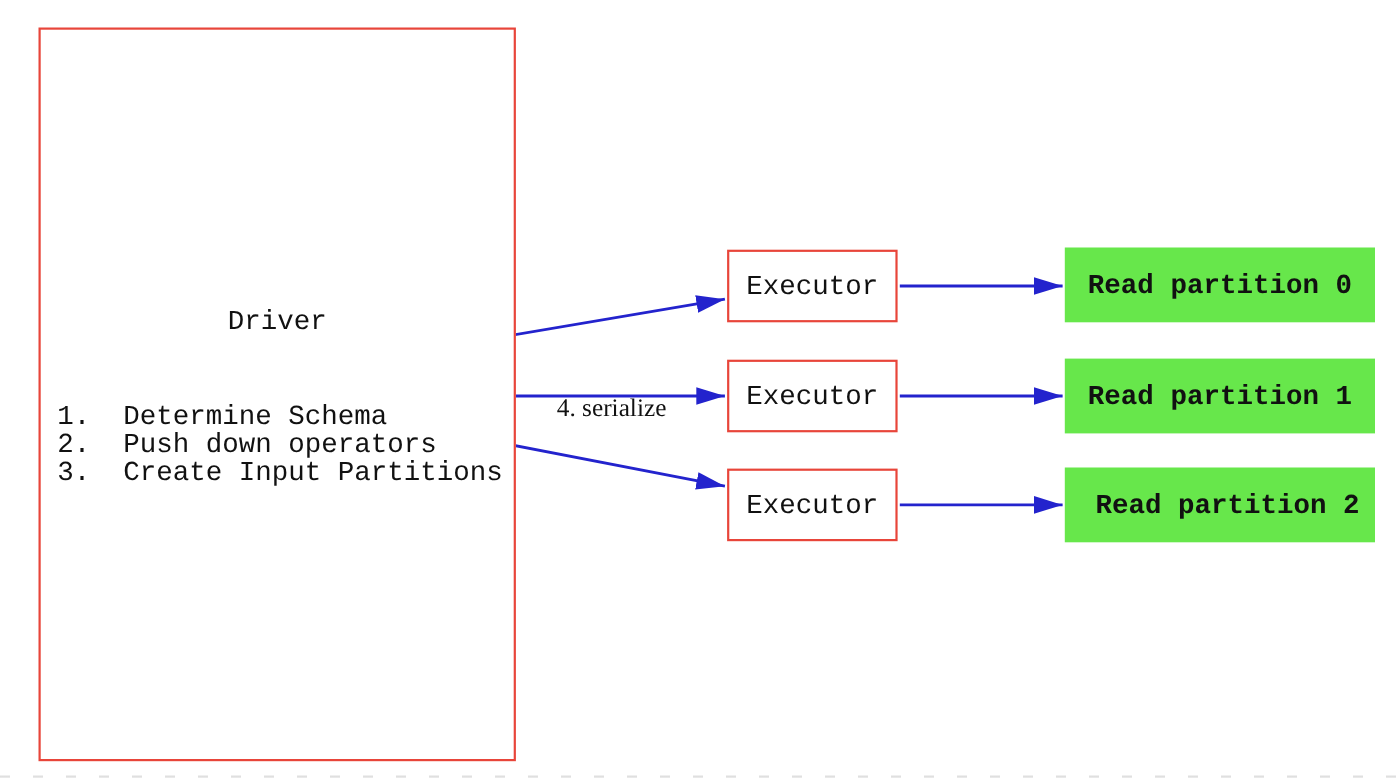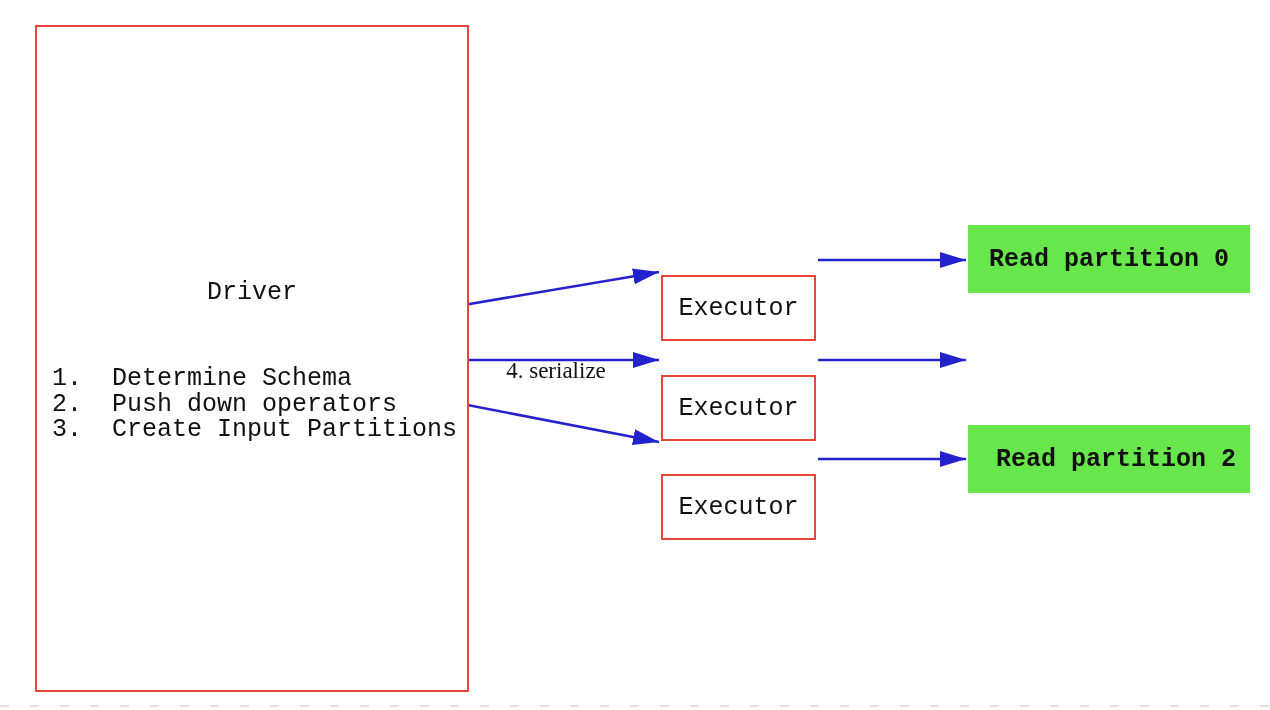--- a/index.html
+++ b/index.html
@@ -48,21 +48,21 @@
     position:absolute;left:15px;top:339px;
     line-height:25.5px;
     white-space:pre;
   }
   
   .executor-box{
     position:absolute;box-sizing:border-box;
     left:661px;width:155px;height:66px;
     border:2px solid var(--red);
     background:var(--bg);
-    display:flex;align-items:center;justify-content:center;margin-top:48px;
+    display:flex;align-items:center;justify-content:center;
   }
   #executor-box-0{top:227px;}
   #executor-box-1{top:327px;}
   #executor-box-2{top:426px;}
   
   .partition-box{
     position:absolute;box-sizing:border-box;
     left:968px;width:282px;height:68px;
     background:var(--green);
     display:flex;align-items:center;justify-content:center;font-weight:bold;
@@ -119,20 +119,23 @@
   <div id="executor-box-1" class="executor-box">
     <span class="mono">Executor</span>
   </div>
   <div id="executor-box-2" class="executor-box">
     <span class="mono">Executor</span>
   </div>
 
   <div id="partition-box-0" class="partition-box">
     <span class="mono">Read partition 0</span>
   </div>
+  <div id="partition-box-1" class="partition-box">
+    <span class="mono">Read partition 1</span>
+  </div>
   <div id="partition-box-2" class="partition-box">
     <span class="mono">Read partition 2</span>
   </div>
 
   <div id="label-serialize" class="serif-label">
     <span>4. serialize</span>
   </div>
   <div id="label-create-reader" class="serif-label">
   </div>
 

